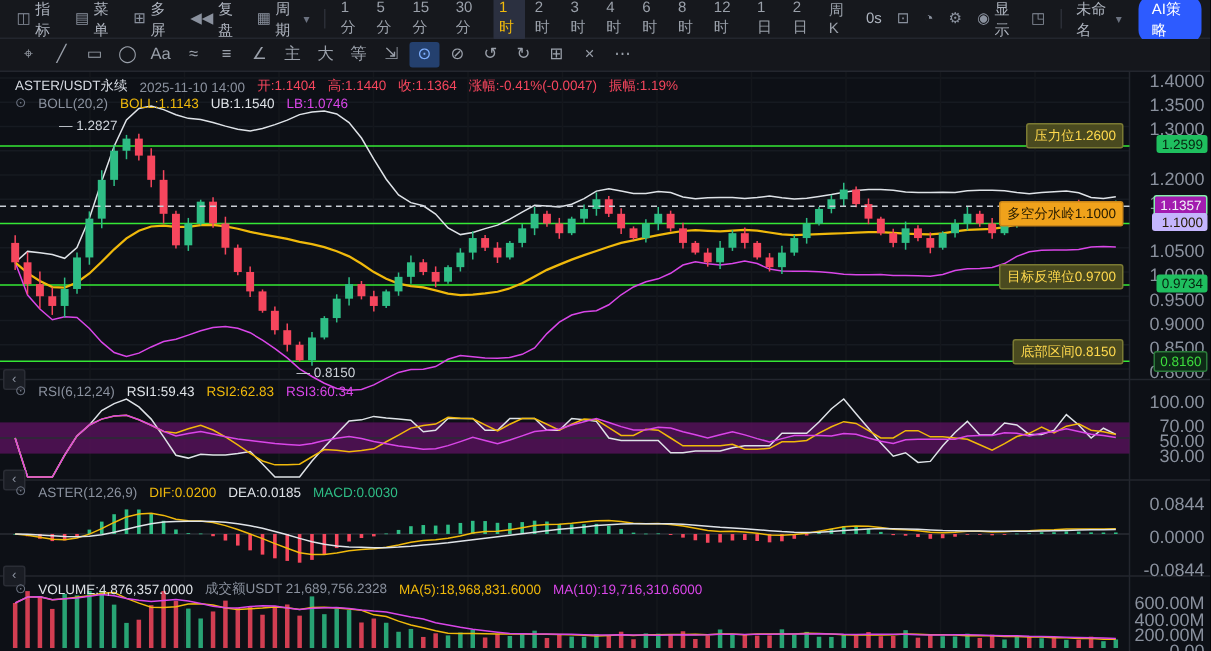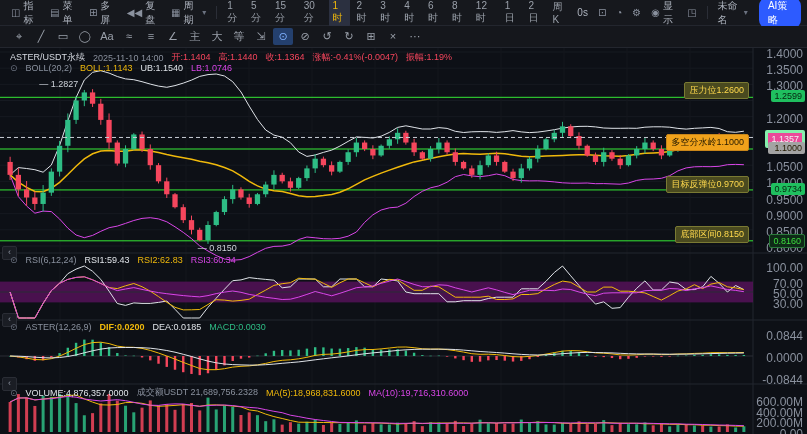--- a/index.html
+++ b/index.html
@@ -26,22 +26,22 @@
   #legend-row1{top:51px;}
   #legend-row2{top:63px;}
   #legend-rsi{top:255px;}
   #legend-macd{top:322px;}
   #legend-vol{top:386px;}
   .cicon{color:#6b7280;font-size:9px;}
   .axis{position:absolute;left:753px;top:48px;width:54px;height:386px;z-index:6;}
   .axlab{position:absolute;right:4px;font-size:12px;color:#8a919e;}
   .badge{position:absolute;right:2px;font-size:9px;padding:1px 3px;border-radius:2px;z-index:7;}
   .badge.green{background:#1fbf5f;color:#06230f;}
-  .badge.orange{background:#a3a3a3;color:#231a00;padding-left:6px;}
-  .badge.last{background:#ec4899;color:#f2f4f7;border:3px solid #86efac;}
+  .badge.orange{background:#c4b5fd;color:#231a00;padding-left:6px;}
+  .badge.last{background:#a21caf;color:#f2f4f7;border:1px solid #86efac;}
   .badge.green-dark{background:#0e2a17;color:#3ddc3d;border:1px solid #2a7a3a;}
   .overlay{position:absolute;top:0;left:0;width:807px;height:328px;z-index:5;pointer-events:none;border-radius:16px;}
   .tag{position:absolute;right:58px;padding:1px 4px;font-size:9px;border-radius:2px;pointer-events:auto;}
   .tag.dark-yellow{background:#4a4a1f;color:#ffd94d;border:1px solid #7a7a33;}
   .tag.orange{background:#f0a21b;color:#241a00;border:1px solid #c9861a;}
   .pcol{position:absolute;left:2px;width:13px;height:12px;background:#1a1d24;border:1px solid #2a2d35;border-radius:2px;
         color:#8a919e;font-size:9px;line-height:11px;text-align:center;pointer-events:auto;cursor:pointer;}
 </style>
 </head>
 <body>
@@ -566,21 +566,21 @@
   <div class="legend" id="legend-rsi">
     <span class="cicon">⊙</span>
   <span style="color: rgb(138, 145, 158);">RSI(6,12,24)</span>
       <span style="color: rgb(223, 227, 232);">RSI1:59.43</span>
       <span style="color: rgb(240, 185, 11);">RSI2:62.83</span>
       <span style="color: rgb(217, 70, 232);">RSI3:60.34</span>
     </div>
   <div class="legend" id="legend-macd">
     <span class="cicon">⊙</span>
   <span style="color: rgb(138, 145, 158);">ASTER(12,26,9)</span>
-      <span style="color: rgb(240, 185, 11); font-weight: bold;">DIF:0.0200</span>
+      <span style="color: rgb(240, 185, 11);">DIF:0.0200</span>
       <span style="color: rgb(223, 227, 232);">DEA:0.0185</span>
       <span style="color: rgb(46, 189, 133);">MACD:0.0030</span>
     </div>
   <div class="legend" id="legend-vol">
     <span class="cicon">⊙</span>
   <span style="color: rgb(223, 227, 232);">VOLUME:4,876,357.0000</span>
       <span style="color: rgb(138, 145, 158);">成交额USDT 21,689,756.2328</span>
       <span style="color: rgb(240, 185, 11);">MA(5):18,968,831.6000</span>
       <span style="color: rgb(217, 70, 232);">MA(10):19,716,310.6000</span>
     </div>

